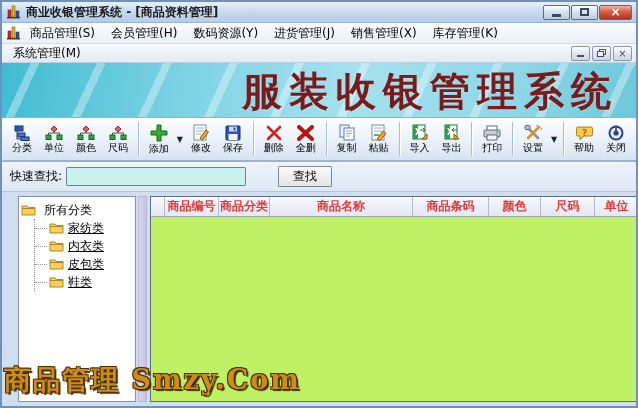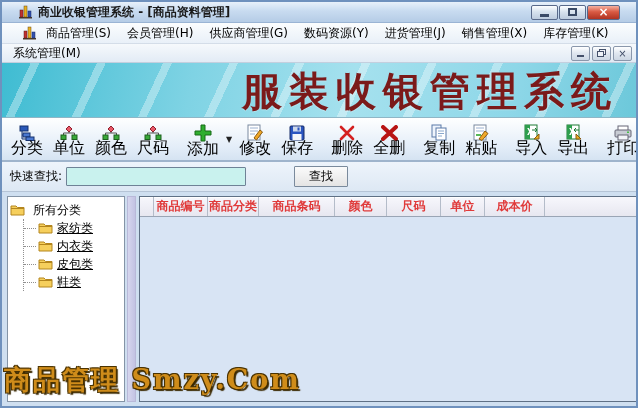--- a/index.html
+++ b/index.html
@@ -4,34 +4,34 @@
 <style>
   * { margin:0; padding:0; box-sizing:border-box; }
   html,body { width:638px; height:408px; }
   body { font-family:"DejaVu Sans","Liberation Sans",sans-serif; font-size:12px; color:#000; }
 
   .window { width:638px; height:408px; border:2px solid #6f91bd; outline:1px solid #3c5a85; outline-offset:-0px;
             background:#cfdff0; display:flex; flex-direction:column; position:relative; overflow:hidden; }
 
   
   .titlebar { height:21px; background:linear-gradient(#e8f1fa,#c8dbf0 45%,#b5cce6); display:flex; align-items:center;
-              padding:0 16px; border-bottom:1px solid #9ab4d4; flex:0 0 auto; }
+              padding:0 4px; border-bottom:1px solid #9ab4d4; flex:0 0 auto; }
   .titlebar .app-ic { width:15px; height:14px; margin-right:5px; }
   .title-text { font-weight:bold; font-size:12px; color:#1a1a1a; flex:1; white-space:nowrap; overflow:hidden; }
   .winbtns { display:flex; gap:1px; }
   .winbtn { width:27px; height:15px; border:1px solid #58698a; border-radius:2px;
             background:linear-gradient(#fdfeff,#d7e2ee 45%,#bccbde); display:flex; align-items:center; justify-content:center;
             font-size:10px; color:#333; }
   .winbtn .minbar { width:9px; height:3px; background:#3a4a66; margin-top:6px; }
   .winbtn .maxbox { width:9px; height:8px; border:2px solid #3a4a66; }
   .winbtn.close { width:33px; background:linear-gradient(#f5b0a0,#d95a43 45%,#b03322); color:#fff; font-weight:bold; font-size:12px; }
 
   
   .menubar { height:21px; background:linear-gradient(#fbfdfe,#e9f0f8); display:flex; align-items:center; gap:2px;
-             padding:0 20px; border-bottom:1px solid #d4dde8; flex:0 0 auto; }
+             padding:0 4px; border-bottom:1px solid #d4dde8; flex:0 0 auto; }
   .menu-item { padding:2px 7px; white-space:nowrap; }
   .menubar2 { height:19px; background:linear-gradient(#f6f9fc,#e2ebf5); display:flex; align-items:center;
               padding:0 4px; border-bottom:1px solid #c3cfde; flex:0 0 auto; }
   .menu-item.framed { border:1px solid #aab6c8; background:#f2f6fb; margin-right:6px; }
   .mdi-btns { margin-left:auto; display:flex; gap:2px; }
   .mdi-btn { width:19px; height:15px; border:1px solid #8a97ab; border-radius:2px;
              background:linear-gradient(#ffffff,#dfe6ef 50%,#cdd7e4); display:flex; align-items:center; justify-content:center;
              font-size:10px; color:#44506a; }
   .mdi-btn .minbar { width:7px; height:2px; background:#44506a; margin-top:6px; }
   .mdi-btn .restore { position:relative; width:9px; height:8px; }
@@ -48,45 +48,45 @@
             letter-spacing:7px; color:#7b1a1a; text-shadow:0 1px 0 rgba(255,255,255,.25); white-space:nowrap; }
 
   
   .toolbar { height:44px; flex:0 0 auto; display:flex; align-items:stretch; padding:2px 4px;
              background:linear-gradient(#feffff,#e3edf8 70%,#d5e3f2); border-bottom:2px solid #9fb4cc; }
   .tb-group { display:flex; align-items:stretch; }
   .tb-sep { width:1px; background:#aebccd; box-shadow:1px 0 0 #ffffff; margin:2px 4px; }
   .tb-btn { display:flex; flex-direction:column; align-items:center; justify-content:space-between;
             padding:3px 4px 2px; min-width:32px; border:1px solid transparent; border-radius:2px; }
   .tb-btn .ic { height:19px; display:flex; align-items:center; }
-  .tb-btn .lbl { font-size:16px; line-height:14px; white-space:nowrap; }
+  .tb-btn .lbl { font-size:10px; line-height:14px; white-space:nowrap; }
   .dd-arrow { font-size:8px; color:#222; align-self:center; margin:0 2px; }
 
   
   .searchrow { height:30px; flex:0 0 auto; display:flex; align-items:center; padding:0 8px;
                background:linear-gradient(#eef4fb,#dde8f4); border-bottom:1px solid #b5c4d6; }
   .search-label { margin-right:4px; white-space:nowrap; }
   .search-input { width:180px; height:19px; background:#c9f2ee; border:1px solid #6f8296; border-radius:1px;
                   padding:0 3px; font-size:12px; font-family:inherit; }
-  .search-btn { margin-left:48px; width:54px; height:21px; background:linear-gradient(#fbfbfb,#e4e4e4);
+  .search-btn { margin-left:32px; width:54px; height:21px; background:linear-gradient(#fbfbfb,#e4e4e4);
                 border:1px solid #7a8a9c; border-radius:1px; font-size:12px; font-family:inherit;
                 display:flex; align-items:center; justify-content:center; }
 
   
-  .content { flex:1 1 auto; display:flex; padding:4px 0 4px 5px; overflow:hidden; background:#cfdff0; }
+  .content { flex:1 1 auto; display:flex; padding:4px 0 4px 16px; overflow:hidden; background:#cfdff0; }
   .tree-panel { width:118px; flex:0 0 auto; background:#fff; border:1px solid #8494a6; overflow:hidden; padding:4px 2px; }
   .tree-root { display:flex; align-items:center; gap:4px; height:18px; white-space:nowrap; }
   .tree-children { margin-left:13px; border-left:1px dotted #909090; }
   .tree-item { display:flex; align-items:center; height:18px; white-space:nowrap;text-decoration:underline; }
   .tree-item .twig { width:12px; border-top:1px dotted #909090; margin-right:2px; flex:0 0 auto; }
   .tree-item .flabel, .tree-root .flabel { margin-left:4px; }
   .tree-scroll { width:9px; flex:0 0 auto; margin-left:2px; border:1px solid #b9b9d9;
                  background:linear-gradient(90deg,#d6d6ee,#c3c3e3); }
   .grid-wrap { flex:1 1 auto; margin-left:3px; border:1px solid #5f7085; border-right:none; overflow:hidden;
-               display:flex; flex-direction:column; background:#f0abfc; }
+               display:flex; flex-direction:row; background:#bef264; }
   .grid-header { display:flex; flex:0 0 auto; height:20px; background:linear-gradient(#f7f7fc,#e7e7f0);
                  border-bottom:1px solid #9aa5b5; }
   .gh-cell { display:flex; align-items:center; justify-content:center; font-weight:bold; font-size:12px;
              border-right:1px solid #b4bcc9; box-shadow:inset 0 1px 0 #fff; flex:0 0 auto; white-space:nowrap; overflow:hidden; }
   .c0{width:14px;} .c1{width:54px;} .c2{width:51px;} .c3{width:143px;} .c4{width:76px;}
   .c5{width:52px;} .c6{width:54px;} .c7{width:44px;} .c8{width:60px;}
   .grid-body { flex:1 1 auto; background:#d8e4f4; }
 
   
   .watermark { position:absolute; left:2px; bottom:8px; font-weight:bold; font-size:27px; letter-spacing:2px;
@@ -120,21 +120,20 @@
 
   <div class="menubar">
     <svg class="app-ic" width="15" height="14" viewBox="0 0 15 14">
       <rect x="1" y="12" width="13" height="1.5" fill="#4a3a2a"></rect>
       <rect x="2" y="5" width="3" height="7" fill="#c03030" stroke="#5a1a1a" stroke-width=".5"></rect>
       <rect x="6" y="1" width="3" height="11" fill="#e8b020" stroke="#6a4a10" stroke-width=".5"></rect>
       <rect x="10" y="6" width="3" height="6" fill="#3050b0" stroke="#1a2a60" stroke-width=".5"></rect>
     </svg>
     <div class="menu-item">商品管理(S)</div>
     <div class="menu-item">会员管理(H)</div>
-    <div class="menu-item">供应商管理(G)</div>
     <div class="menu-item">数码资源(Y)</div>
     <div class="menu-item">进货管理(J)</div>
     <div class="menu-item">销售管理(X)</div>
     <div class="menu-item">库存管理(K)</div>
   </div>
 
   <div class="menubar2">
     <div class="menu-item">系统管理(M)</div>
     <div class="mdi-btns">
       <div class="mdi-btn">
@@ -409,20 +408,21 @@
       </div>
     </div>
 
     <div class="tree-scroll"></div>
 
     <div class="grid-wrap">
       <div class="grid-header">
         <div class="gh-cell c0"></div>
         <div class="gh-cell c1" style="color:#e03a3a">商品编号</div>
         <div class="gh-cell c2" style="color:#e03a3a">商品分类</div>
+        <div class="gh-cell c3" style="color:#e03a3a">商品名称</div>
         <div class="gh-cell c4" style="color:#e03a3a">商品条码</div>
         <div class="gh-cell c5" style="color:#e03a3a">颜色</div>
         <div class="gh-cell c6" style="color:#e03a3a">尺码</div>
         <div class="gh-cell c7" style="color:#e03a3a">单位</div>
         <div class="gh-cell c8" style="color:#e03a3a">成本价</div>
       </div>
       <div class="grid-body"></div>
     </div>
   </div>
 

